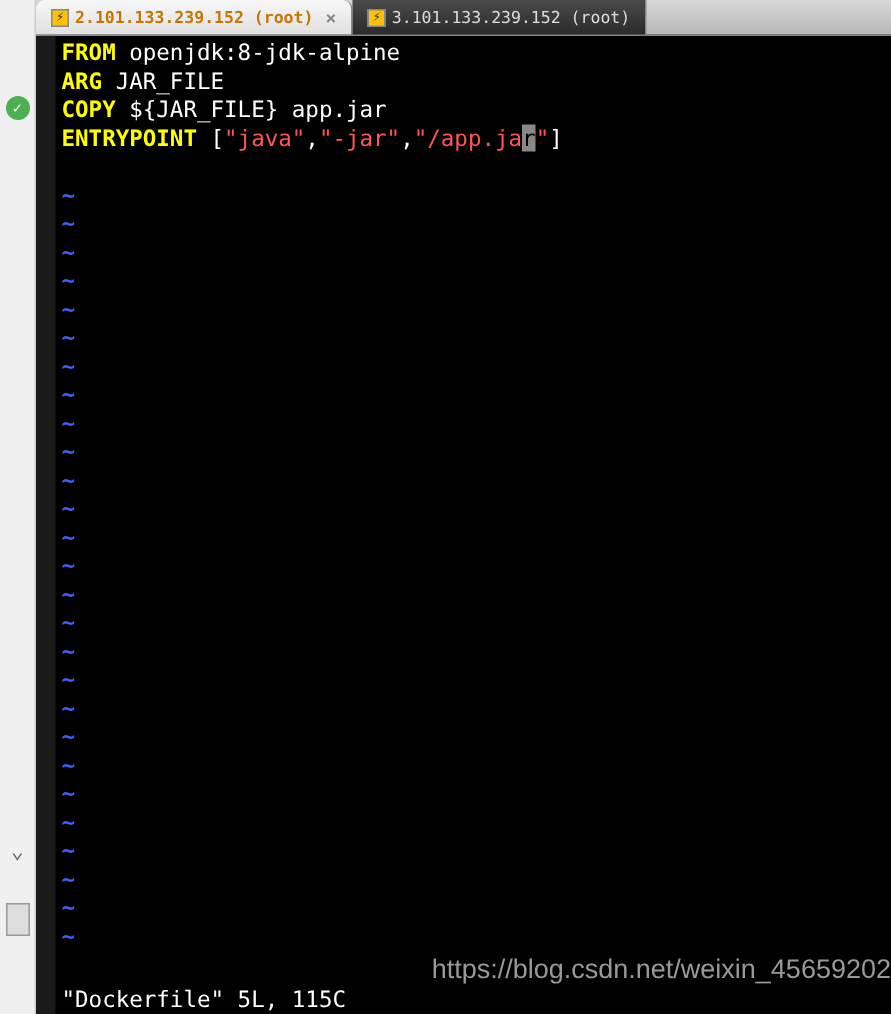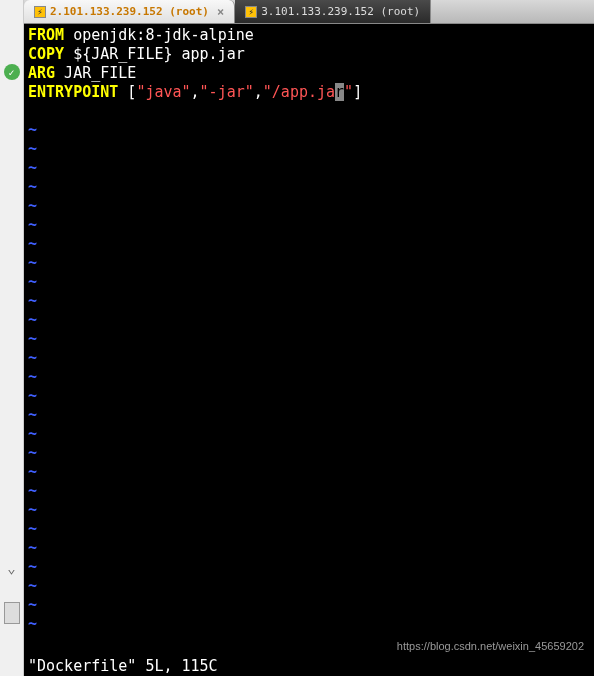--- a/index.html
+++ b/index.html
@@ -103,42 +103,43 @@
     .terminal {
       flex: 1;
       background: #000;
       padding: 2px 4px;
       font-family: "Consolas", "Monaco", monospace;
       font-size: 15px;
       line-height: 19px;
       color: #fff;
       overflow: hidden;
       position: relative;
+      margin-left: 13px;
     }
     .line { white-space: pre; }
     .kw { color: #ffff00; font-weight: bold; }
     .txt { color: #fff; }
     .str { color: #ff5555; }
     .tilde { color: #4060ff; font-weight: bold; }
     .cursor {
       background: #888;
       color: #000;
     }
     .status {
       color: #fff;
       position: absolute;
       bottom: 0;
       left: 4px;
     }
     .watermark {
       position: absolute;
-      right: 10px;
+      right: 0;
       bottom: 20px;
       color: #999;
-      font-size: 11px;
+      font-size: 18px;
       font-family: Arial, sans-serif;
     }
   </style>
 </head>
 <body>
 
 <div class="container">
   <div class="left-gutter">
     <div class="check-icon">✓</div>
     <div class="arrow-down">⌄</div>
@@ -153,22 +154,22 @@
         <span class="tab-close">×</span>
       </div>
       <div class="tab inactive">
         <span class="tab-icon">⚡</span>
         <span>3.</span>
         <span>101.133.239.152 (root)</span>
       </div>
     </div>
     <div class="terminal">
       <div class="line"><span class="kw">FROM</span><span class="txt"> openjdk:8-jdk-alpine</span></div>
+      <div class="line"><span class="kw">ARG</span><span class="txt"> JAR_FILE</span></div>
       <div class="line"><span class="kw">COPY</span><span class="txt"> ${JAR_FILE} app.jar</span></div>
-      <div class="line"><span class="kw">ARG</span><span class="txt"> JAR_FILE</span></div>
       <div class="line"><span class="kw">ENTRYPOINT</span><span class="txt"> [</span><span class="str">"java"</span><span class="txt">,</span><span class="str">"-jar"</span><span class="txt">,</span><span class="str">"/app.ja</span><span class="cursor">r</span><span class="str">"</span><span class="txt">]</span></div>
       <div class="line">&nbsp;</div>
       <div class="line tilde">~</div>
       <div class="line tilde">~</div>
       <div class="line tilde">~</div>
       <div class="line tilde">~</div>
       <div class="line tilde">~</div>
       <div class="line tilde">~</div>
       <div class="line tilde">~</div>
       <div class="line tilde">~</div>

